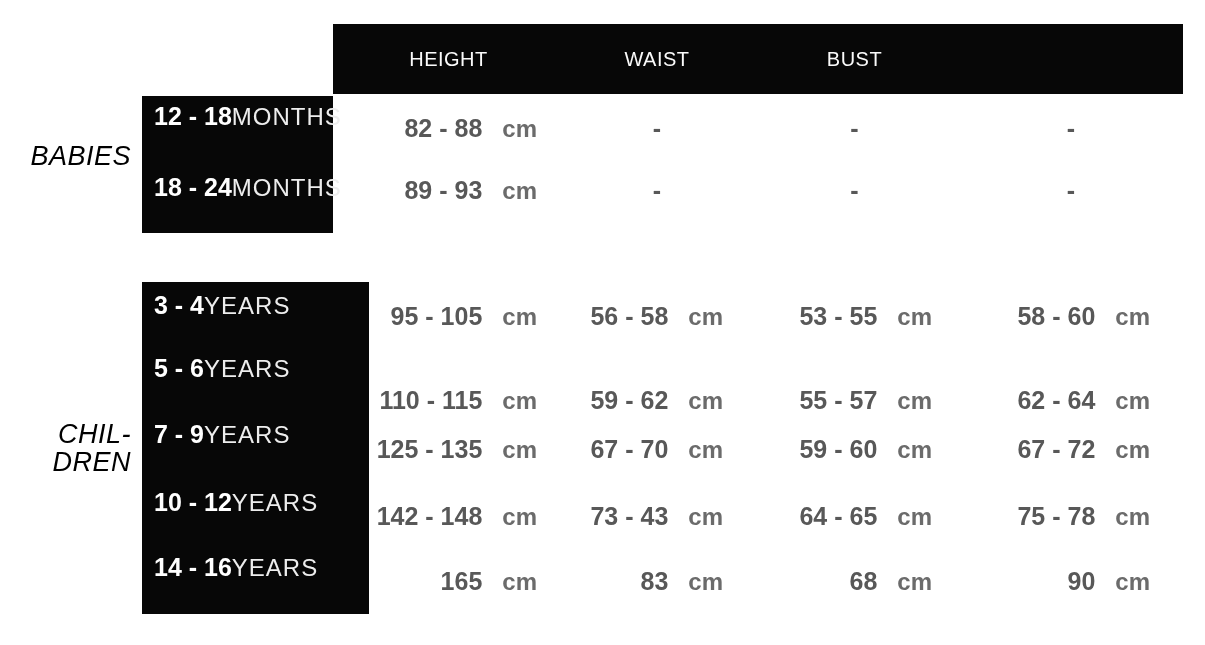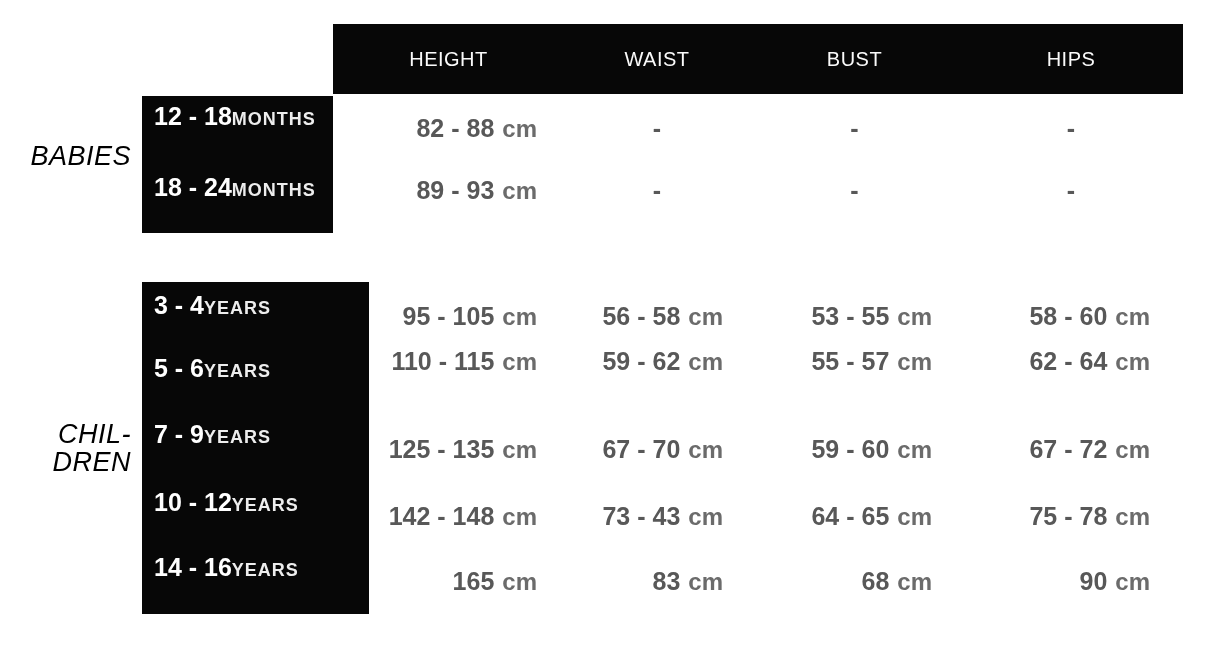--- a/index.html
+++ b/index.html
@@ -19,61 +19,60 @@
     text-align:center; color:var(--header-text,#fafafa);
     font-size:20px; font-weight:400; letter-spacing:0.5px;
   }
 
   
   .drow {
     position:absolute; left:333px; width:850px; height:32px;
     display:grid; grid-template-columns:231px 186px 209px 224px; align-items:center;
   }
   .cell {
-    display:flex; justify-content:flex-end; align-items:baseline; gap:8px;
+    display:flex; justify-content:flex-end; align-items:baseline; gap:20px;
     padding-right:27px; box-sizing:border-box;
   }
   .cell.c4 { padding-right:33px; }
   .cell.dash { justify-content:center; padding-right:0; }
   .num  { font-weight:700; font-size:25px; color:var(--value-number,#585858); white-space:nowrap; }
   .unit { font-weight:700; font-size:24px; color:var(--value-unit,#6b6b6b); }
   .unit:empty { display:none; }
 
   
   .agebox { position:absolute; left:142px; width:191px; background:var(--box-bg,#070707); }
   .babies-box   { top:96px;  height:137px; }
   .children-box { top:282px; height:332px;padding-left:36px; }
   .age-row {
     position:absolute; left:0; width:100%; height:30px;
     display:flex; align-items:baseline; 
     padding-left:12px; box-sizing:border-box; white-space:nowrap;
   }
   .age-num  { color:var(--box-number,#ffffff); font-weight:700; font-size:25px; }
-  .age-unit { color:var(--box-unit,#ededed); font-weight:700; font-size:18px; letter-spacing:1px; }
+  .age-unit { color:var(--box-unit,#ededed); font-weight:400; font-size:24px; letter-spacing:1px; }
 
   
   .glabel {
     position:absolute; left:0; width:131px;
     display:flex; flex-direction:column; justify-content:center; align-items:flex-end;
     color:var(--group-label,#000000);
     font-style:italic; font-weight:400; font-size:27px; letter-spacing:0.5px; line-height:28px;
   }
   .glabel-babies   { top:96px;  height:120px; }
   .glabel-children { top:282px; height:332px; }
 </style>
 </head>
 <body style="background: rgb(255, 255, 255);">
 
 <div class="stage">
 
   <div class="header-bar">
     <div class="hcell">HEIGHT</div>
     <div class="hcell">WAIST</div>
     <div class="hcell">BUST</div>
-    <div class="hcell">HIPS</div>
   </div>
 
   <div class="glabel glabel-babies">
     <span>BABIES</span>
   </div>
 
   <div class="agebox babies-box">
     <div class="age-row" style="top:6px">
       <span class="age-num">12 - 18</span>
       <span class="age-unit">MONTHS</span>
@@ -162,21 +161,21 @@
     <div class="cell c3">
       <span class="num">53 - 55</span>
       <span class="unit">cm</span>
     </div>
     <div class="cell c4">
       <span class="num">58 - 60</span>
       <span class="unit">cm</span>
     </div>
   </div>
 
-  <div class="drow" style="top:345px">
+  <div class="drow" style="top:384px">
     <div class="cell c1">
       <span class="num">110 - 115</span>
       <span class="unit">cm</span>
     </div>
     <div class="cell c2">
       <span class="num">59 - 62</span>
       <span class="unit">cm</span>
     </div>
     <div class="cell c3">
       <span class="num">55 - 57</span>

